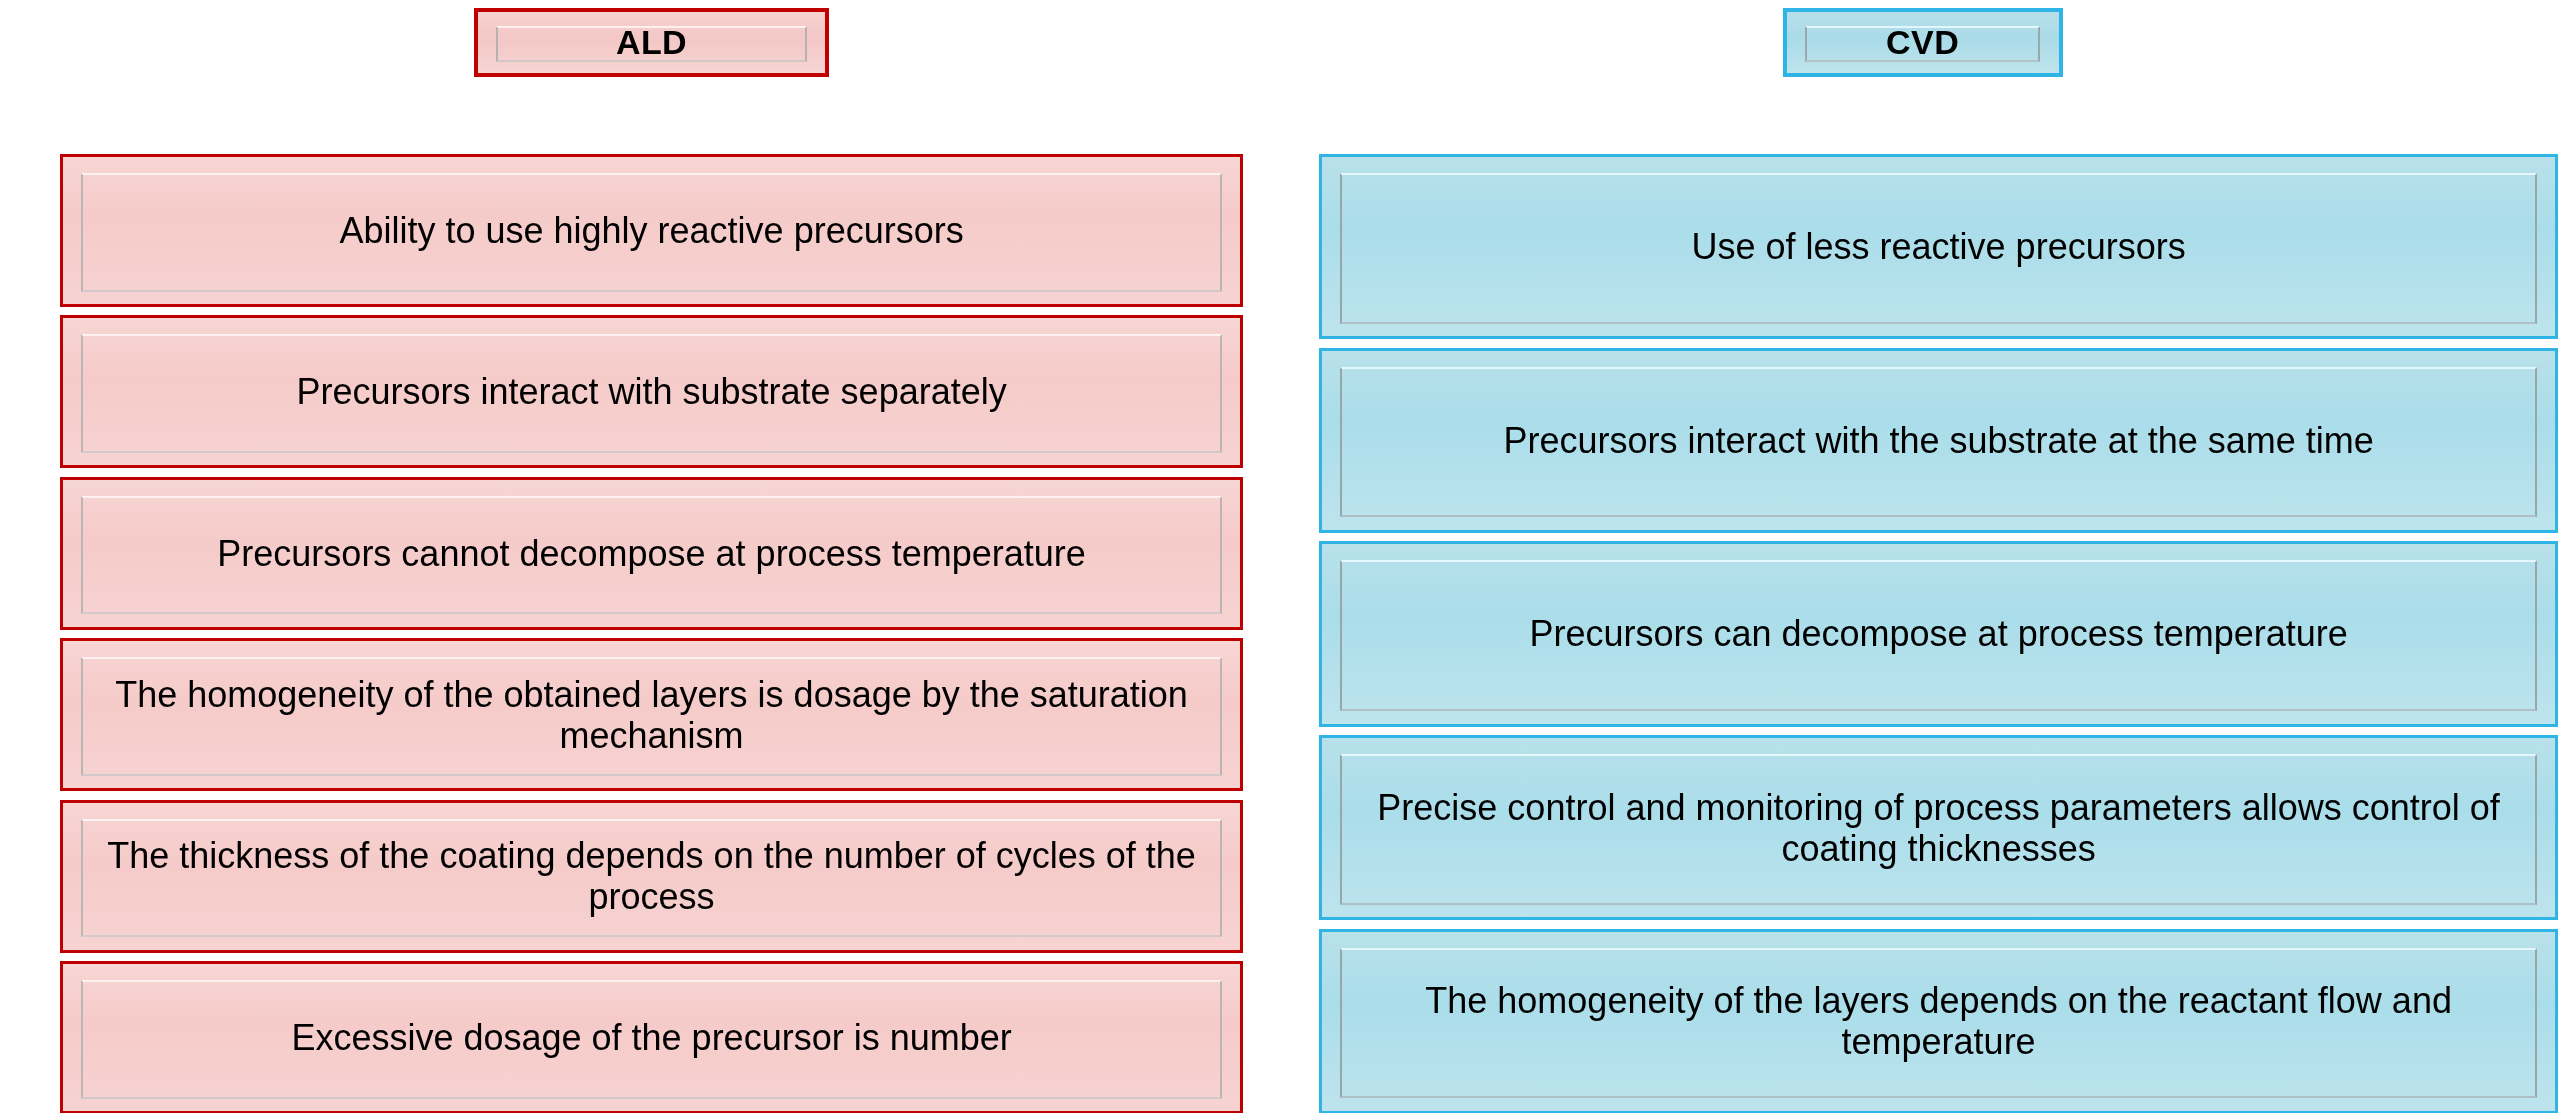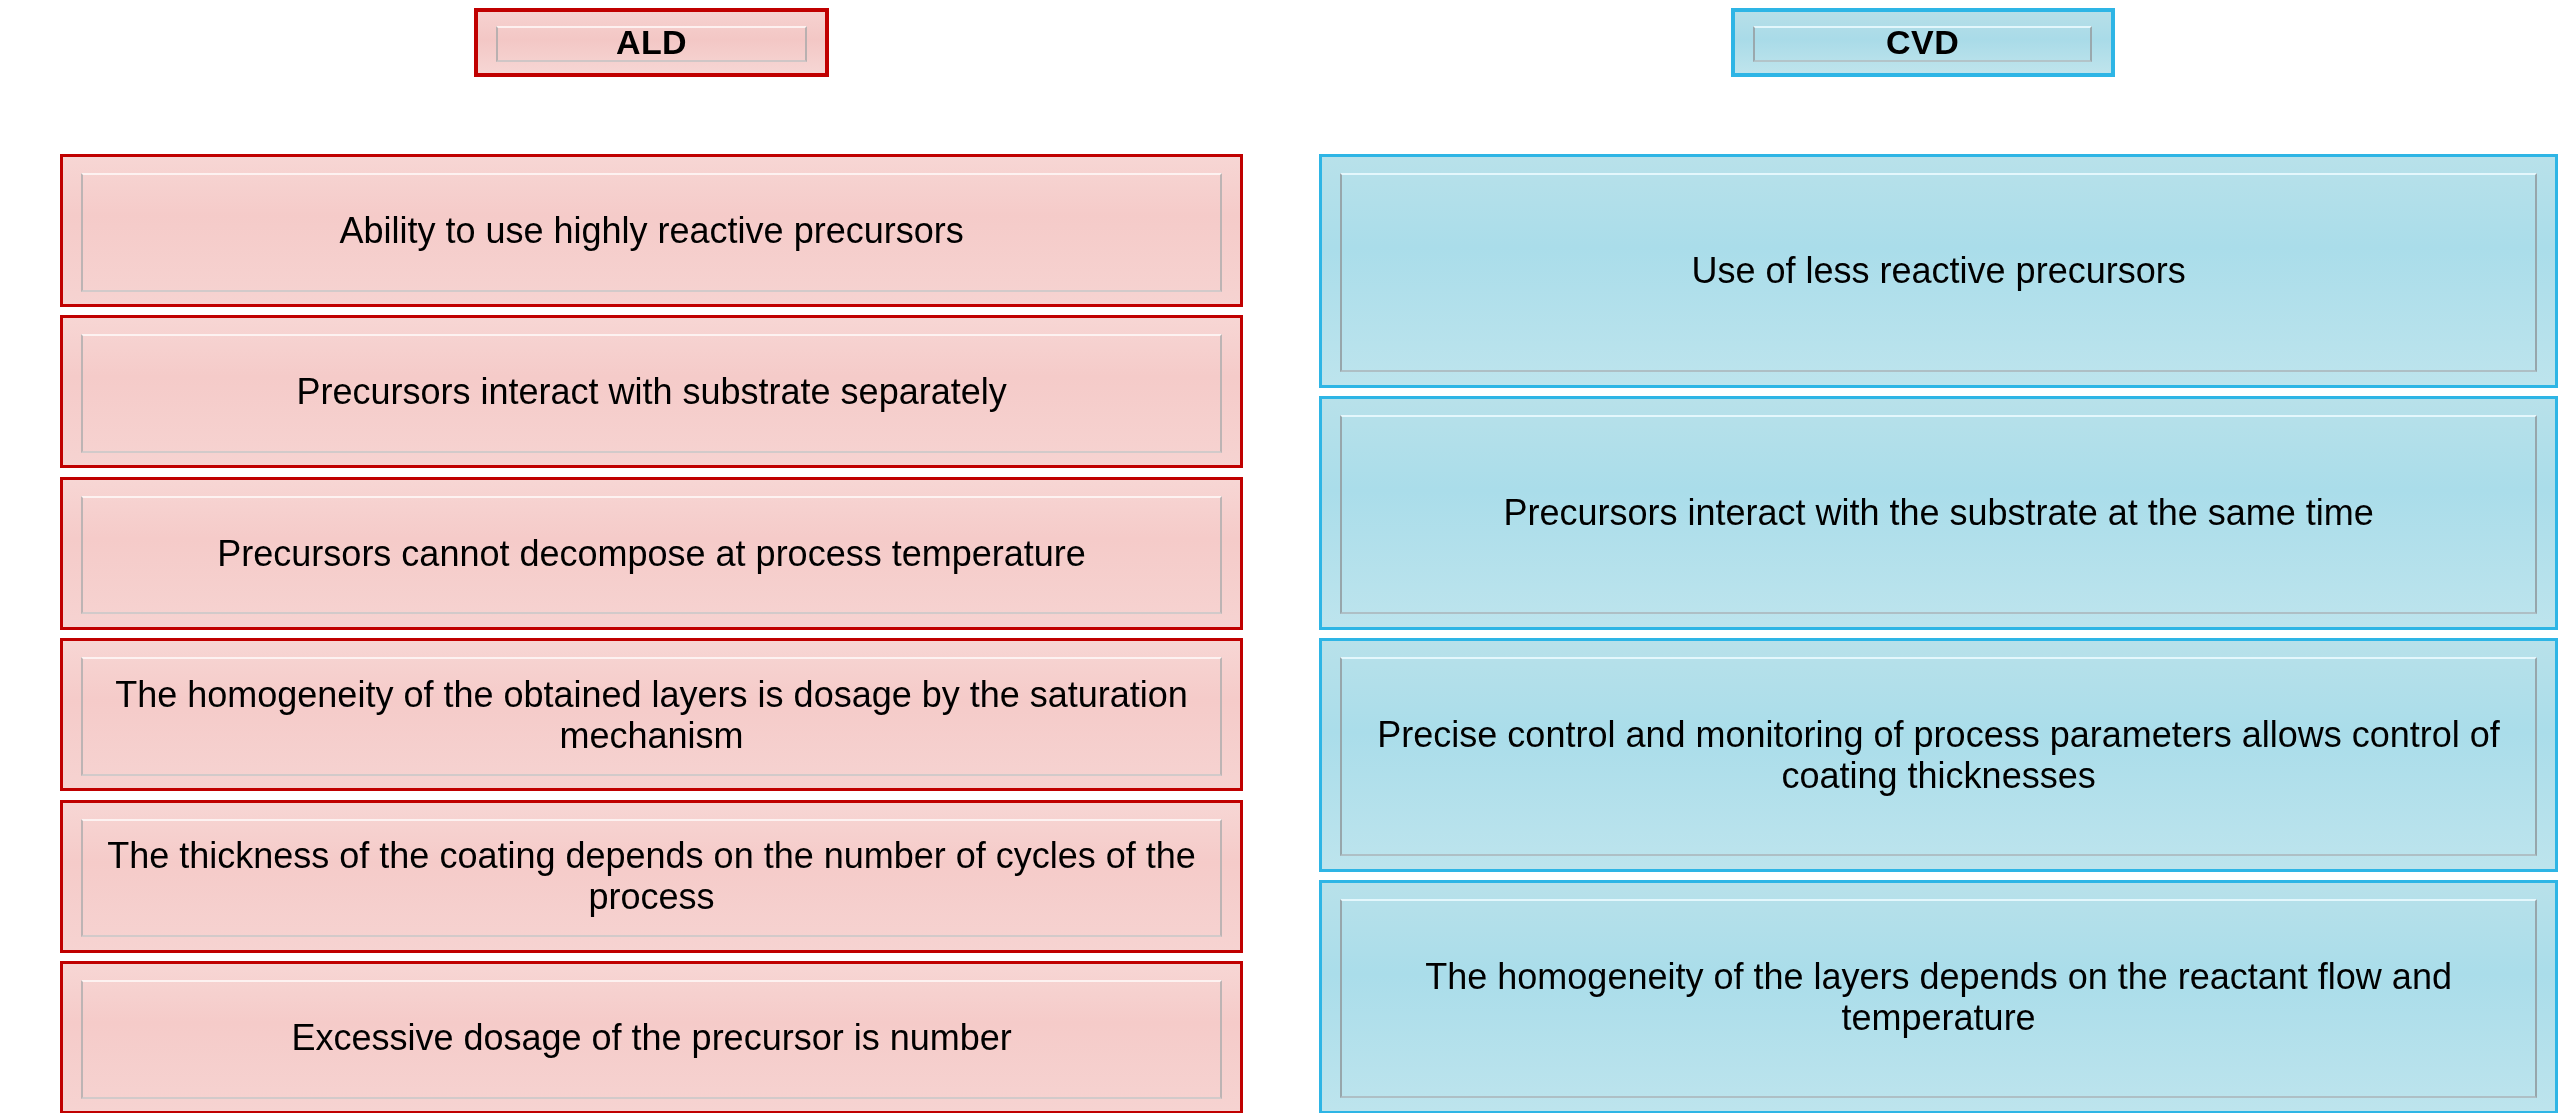--- a/index.html
+++ b/index.html
@@ -97,21 +97,21 @@
     border-top: 2.5px solid #fdf0ef;
     border-left: 2.5px solid #b9b0b0;
     border-right: 2.5px solid #b9b0b0;
     border-bottom: 2.5px solid #cfc6c6;
   }
 
   
   .cvd .header-box {
     background: linear-gradient(180deg, #b7dfe8 0%, #a9dbe8 45%, #bfe4ec 100%);
     border: 4.2px solid #2eb5e5;
-    width: 384px;
+    width: 280px;
   }
   .cvd .header-box .inner-bevel {
     border-top: 2.5px solid #e2f6fb;
     border-left: 2.5px solid #9aa8ad;
     border-right: 2.5px solid #9aa8ad;
     border-bottom: 2.5px solid #b3c4c9;
   }
 
   
   .boxes {
@@ -234,20 +234,24 @@
         <div class="item-box">
           <span class="inner-bevel"></span>
           <span class="item-text">Use of less reactive precursors</span>
         </div>
         <div class="item-box">
           <span class="inner-bevel"></span>
           <span class="item-text">Precursors interact with the substrate at the same time</span>
         </div>
         <div class="item-box">
           <span class="inner-bevel"></span>
+          <span class="item-text">Precursors can decompose at process temperature</span>
+        </div>
+        <div class="item-box">
+          <span class="inner-bevel"></span>
           <span class="item-text">Precise control and monitoring of process parameters allows control of coating thicknesses</span>
         </div>
         <div class="item-box">
           <span class="inner-bevel"></span>
           <span class="item-text">The homogeneity of the layers depends on the reactant flow and temperature</span>
         </div>
       </div>
     </div>
 
   </div>

